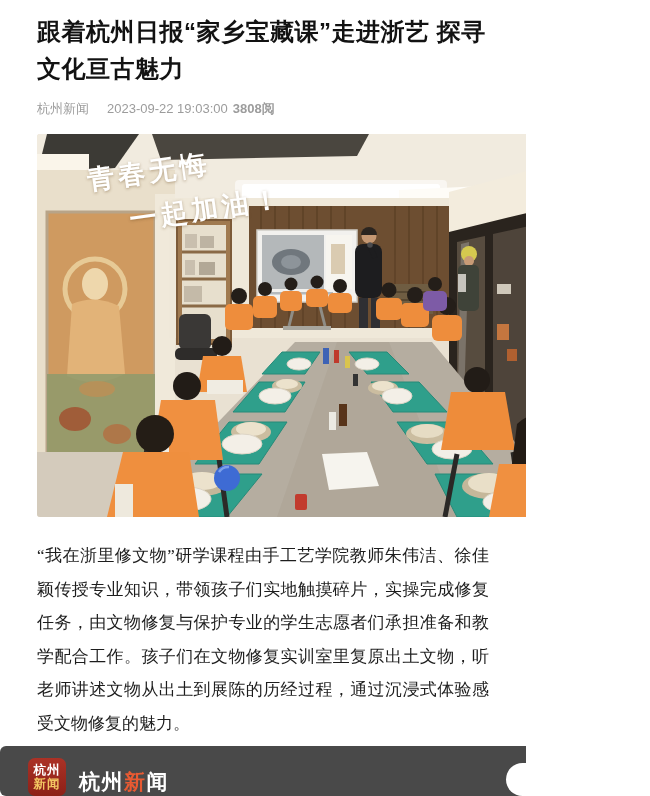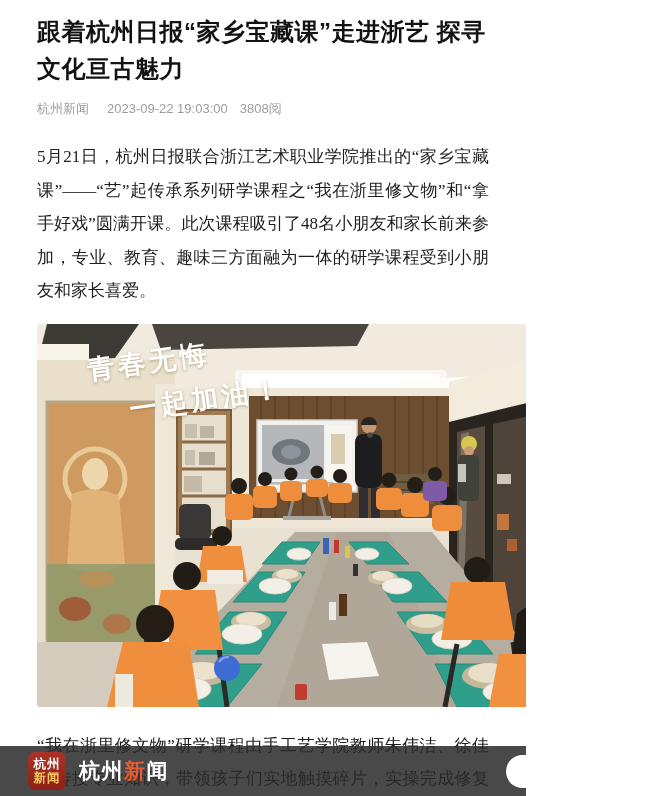--- a/index.html
+++ b/index.html
@@ -7,40 +7,40 @@
     position:relative;width:526px;height:796px;overflow:hidden;background:#ffffff;
     font-family:"Liberation Sans","DejaVu Sans",sans-serif;
   }
   .content{padding:13px 37px 0;}
   .title{
     margin:0;font-size:24px;line-height:37px;font-weight:700;color:#121212;
     letter-spacing:0.5px;font-family:"Liberation Sans","DejaVu Sans",sans-serif;
   }
   .meta{margin-top:13px;font-size:13px;color:#9c9c9c;}
   .meta .m-date{margin-left:18px;}
-  .meta .m-views{margin-left:12px;}
+  .meta .m-views{margin-left:5px;font-weight:bold;}
   .para{
     margin:22px 0 0;font-size:17px;line-height:33.5px;color:#1d1d1d;text-align:justify;
     font-family:"Liberation Serif","DejaVu Serif",serif;
   }
   .photo{
     margin:16px 0 0;width:576px;height:383px;position:relative;overflow:hidden;
     border-radius:3px;background:#e9e1d2;
   }
   .photo svg{display:block;}
   .hand{
     position:absolute;color:#fff;font-weight:700;letter-spacing:4px;
     transform:rotate(-8deg);text-shadow:0 1px 3px rgba(110,80,40,.45);
     font-family:"Liberation Sans","DejaVu Sans",sans-serif;white-space:nowrap;
   }
   .hand1{left:50px;top:20px;font-size:27px;}
   .hand2{left:92px;top:57px;font-size:27px;}
   .bottom-bar{
     position:absolute;left:0;bottom:0;width:650px;height:50px;box-sizing:border-box;
-    background:rgba(41,41,41,0.85);display:flex;align-items:center;padding:0 22px 0 28px;
+    background:rgba(41,41,41,0.85);display:flex;align-items:flex-end;padding:0 22px 0 28px;border-radius:6px;
   }
   .app-logo{
     width:38px;height:38px;border-radius:7px;flex:0 0 auto;
     background:linear-gradient(#ab3226,#8c2017);
     display:flex;flex-direction:column;align-items:center;justify-content:center;
     font-size:12.5px;line-height:14.5px;font-weight:700;color:#ffffff;letter-spacing:1px;
   }
   .app-logo .gold{color:#f3c662;}
   .app-name{margin-left:13px;font-size:21px;font-weight:700;color:#ffffff;letter-spacing:1.5px;}
   .app-name .hl{color:#e85a32;}
@@ -55,21 +55,20 @@
 
 <div class="page">
   <div class="content">
 
     <h1 class="title">跟着杭州日报“家乡宝藏课”走进浙艺 探寻文化亘古魅力</h1>
 
     <div class="meta">
       <span class="m-src">杭州新闻</span><span class="m-date">2023-09-22 19:03:00</span><span class="m-views">3808阅</span>
     </div>
 
-    <p class="para">5月21日，杭州日报联合浙江艺术职业学院推出的“家乡宝藏课”——“艺”起传承系列研学课程之“我在浙里修文物”和“拿手好戏”圆满开课。此次课程吸引了48名小朋友和家长前来参加，专业、教育、趣味三方面融为一体的研学课程受到小朋友和家长喜爱。</p>
 
     <figure class="photo" style="margin-left:0;margin-right:0">
       <svg width="576" height="383" viewBox="0 0 576 383">
 
         <g>
           <rect x="0" y="0" width="576" height="110" fill="#f1ebdf"></rect>
           <polygon points="10,0 102,0 78,34 0,40" fill="#3c3a35"></polygon>
           <polygon points="115,0 332,0 320,22 124,26" fill="#4a463f"></polygon>
           <polygon points="500,0 576,0 576,22 512,14" fill="#343129"></polygon>
           <rect x="0" y="20" width="52" height="28" fill="#faf5ea"></rect>

